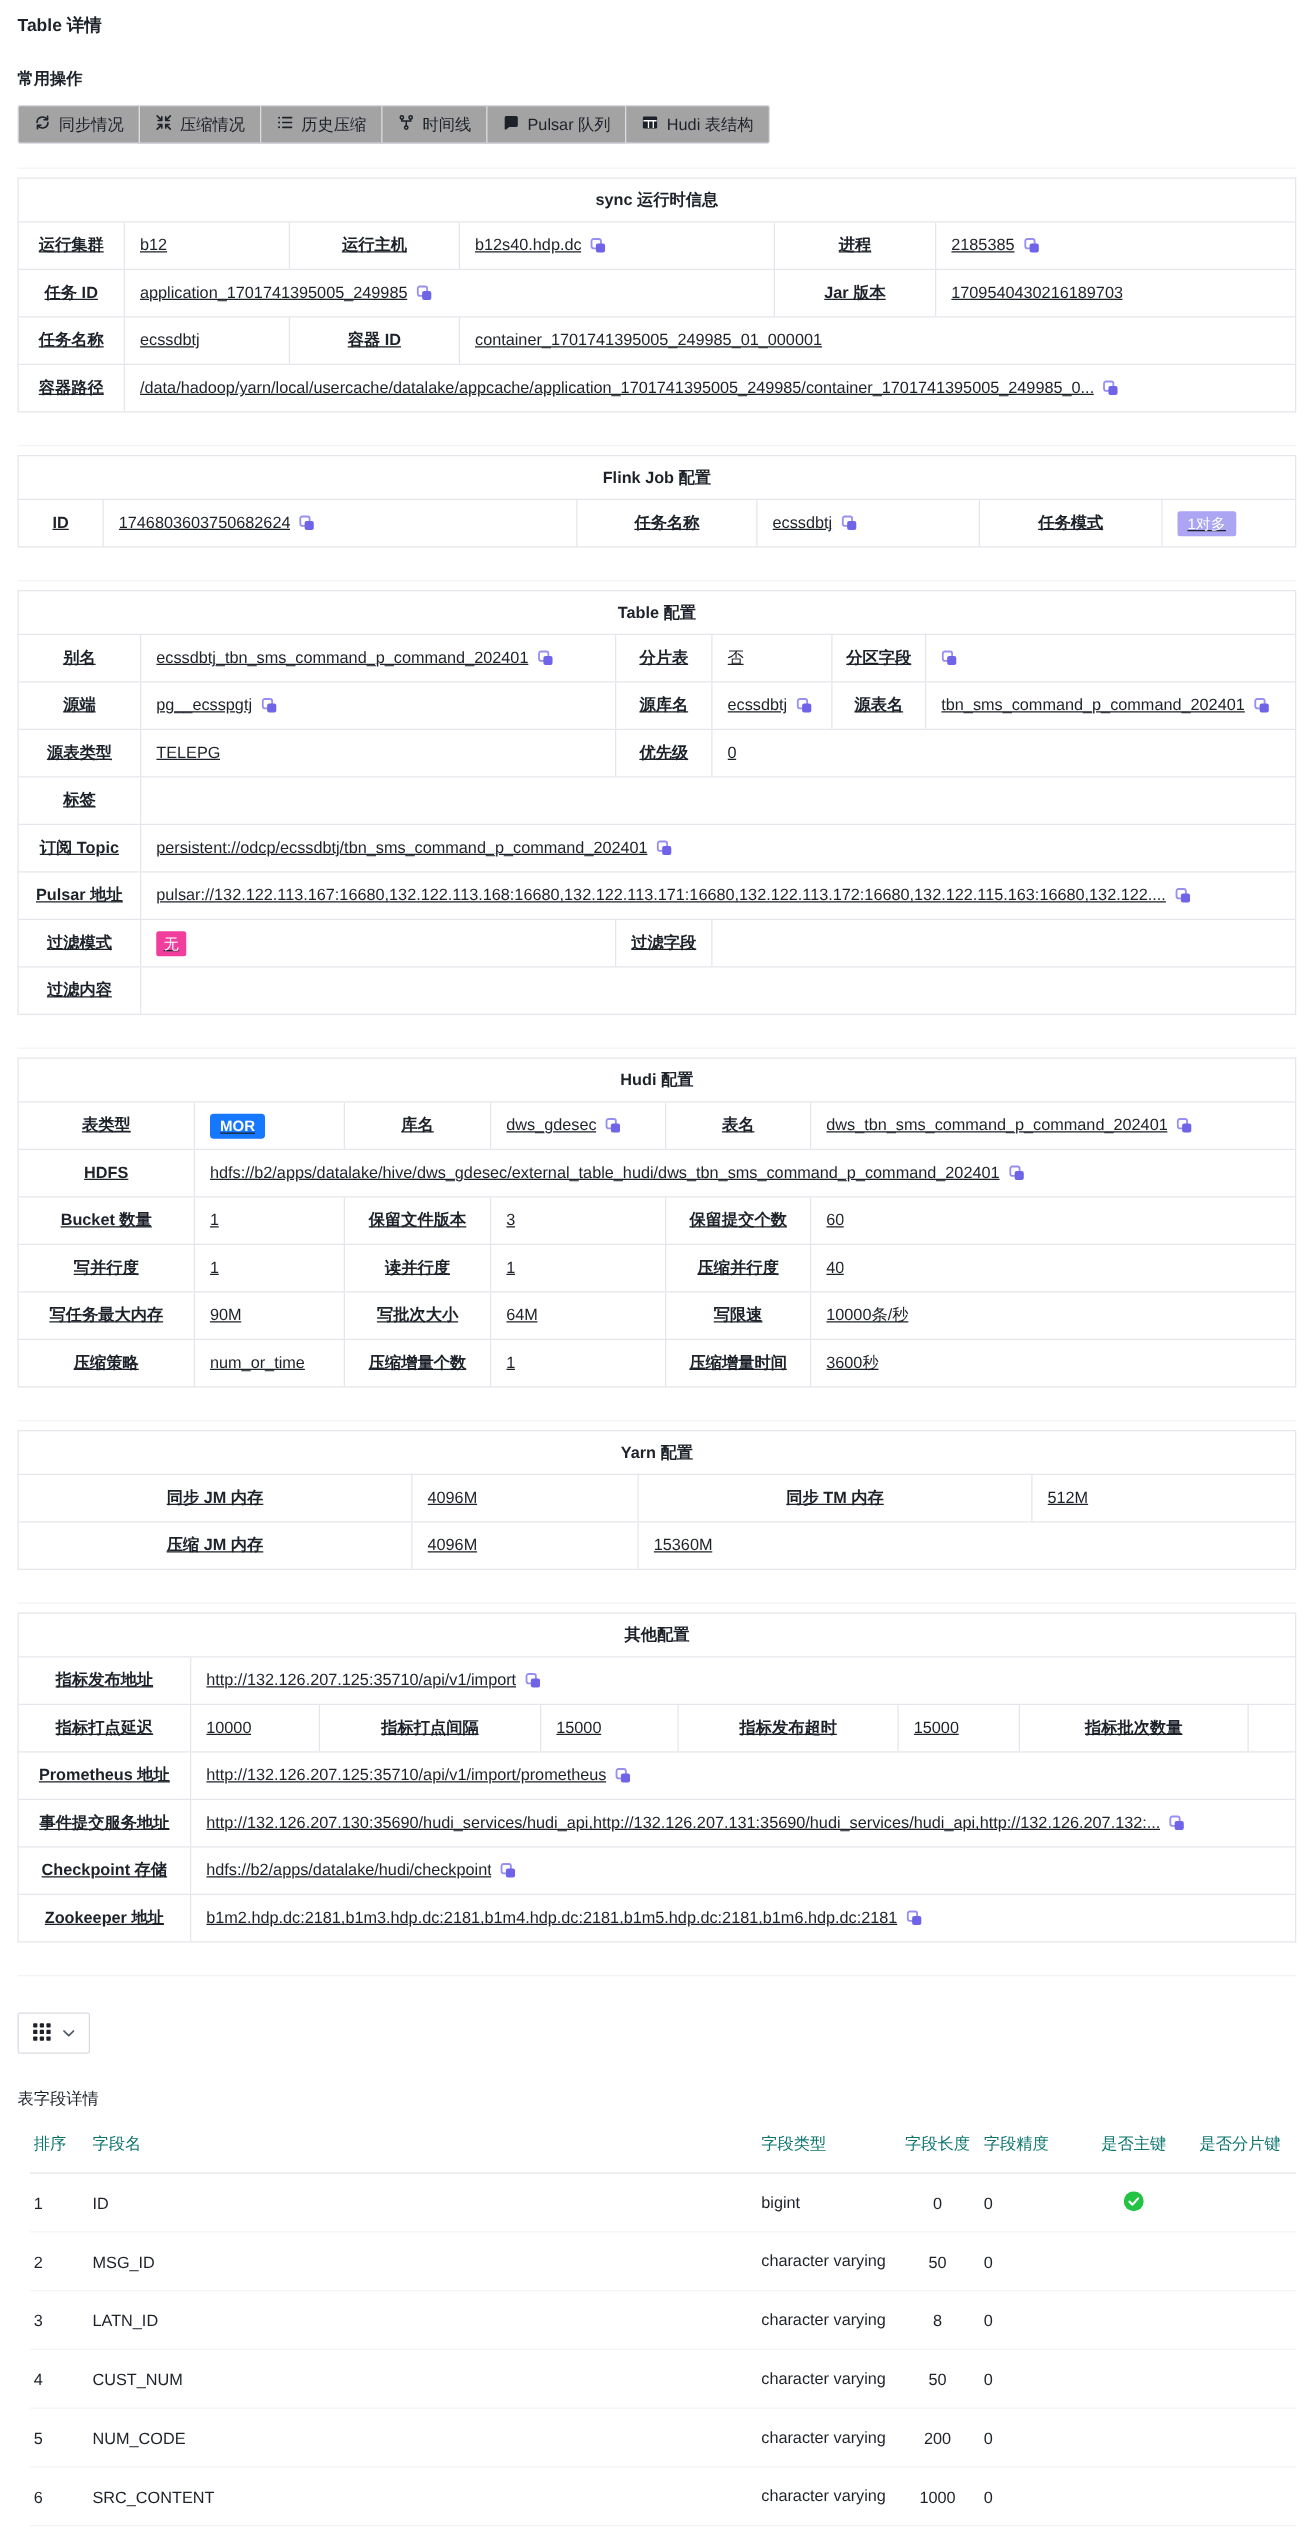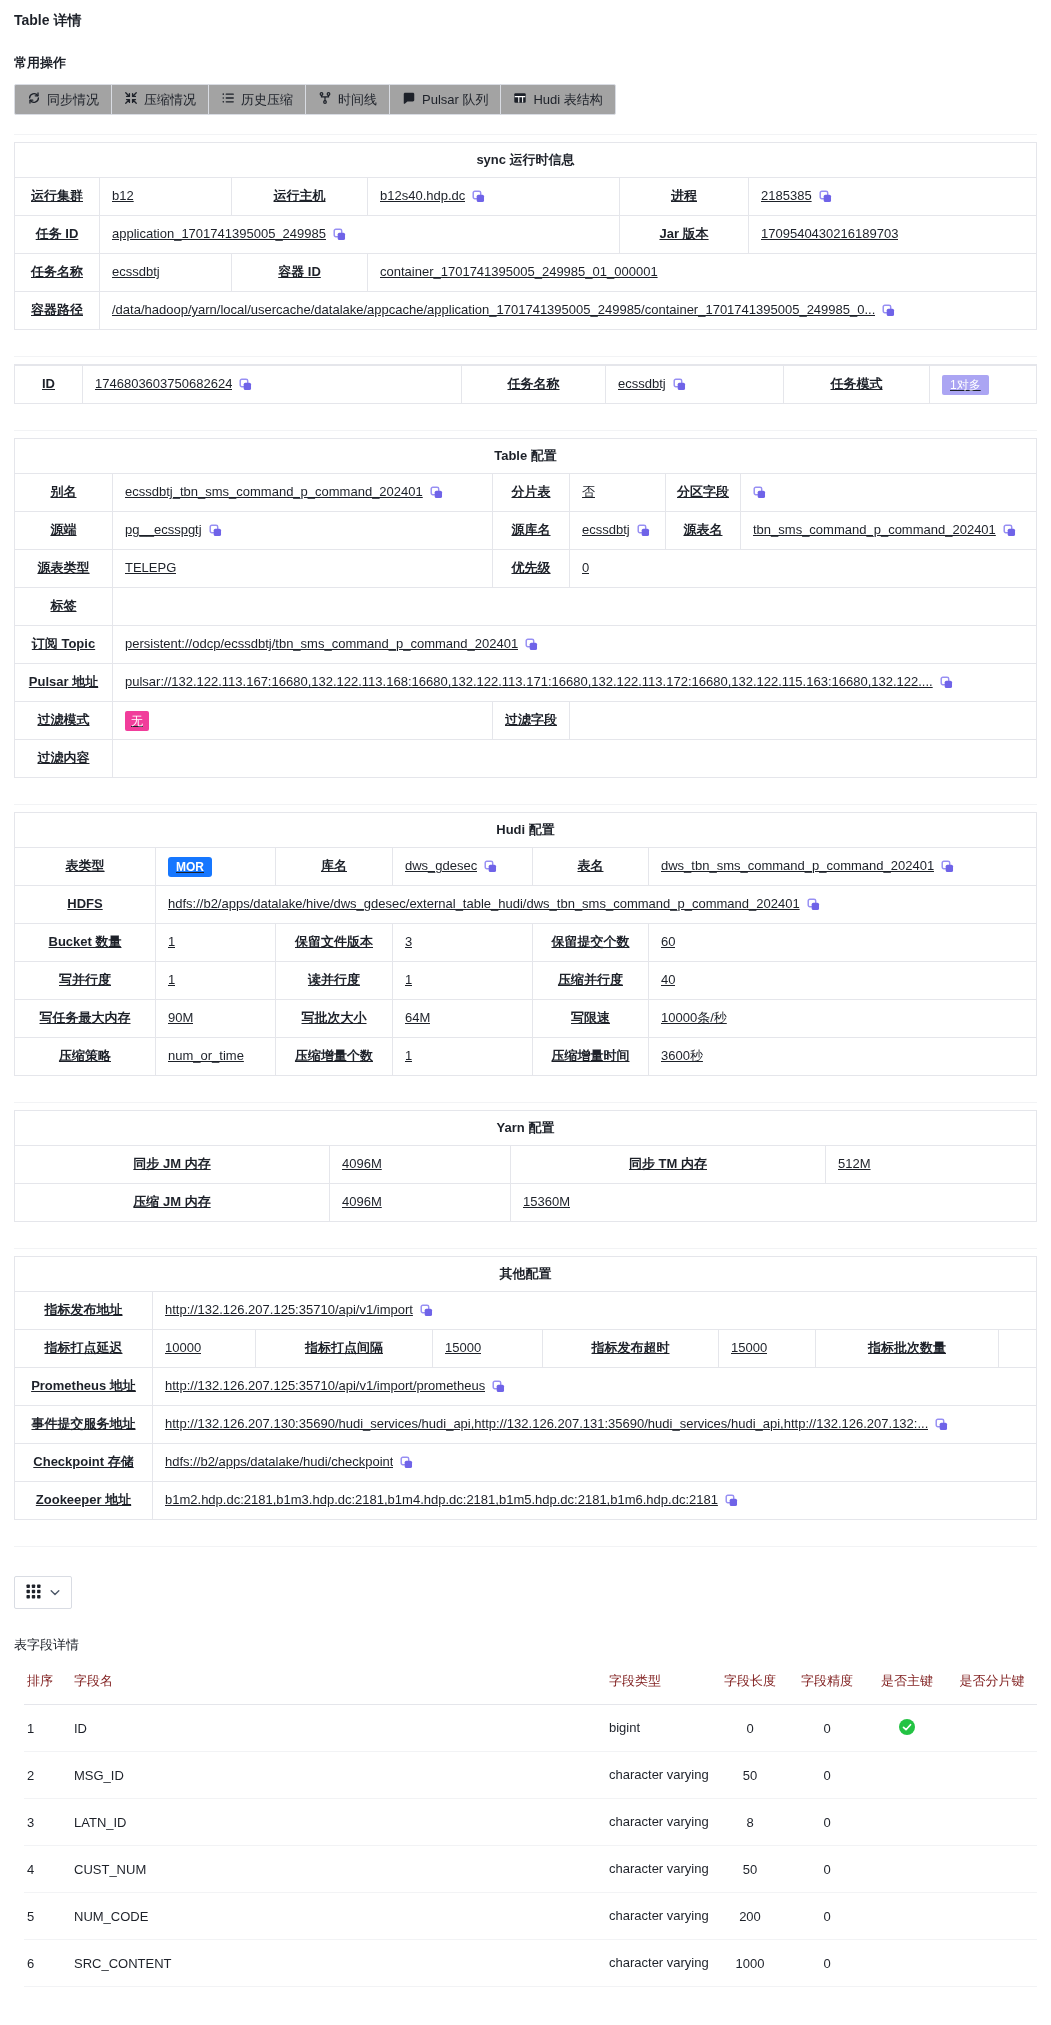--- a/index.html
+++ b/index.html
@@ -57,32 +57,32 @@
   .dd-btn {
     display:inline-flex; align-items:center; gap:9px;
     height:33px; padding:0 11px; background:#fff;
     border:1px solid #d9dce3; border-radius:2px; cursor:pointer; margin-top:22px;
   }
 
   .fields-title { margin-top:27px; font-size:13px; color:#1d2129; }
 
   .ft { margin-top:2px; padding-left:10px; }
   .ft-header {
-    display:flex; align-items:center; color:#7f1d1d; font-size:13px;
+    display:flex; align-items:center; color:#0f766e; font-size:13px;
     padding:15px 0 13px; border-bottom:1px solid #e5e6eb;
   }
   .ft-row {
     display:flex; align-items:center; border-bottom:1px solid #f2f3f5;
     min-height:47px; padding:9px 0; font-size:13px; color:#1d2129;
   }
   .ftc-order { width:50px; flex:none; padding-left:3px; }
   .ftc-name  { flex:1 1 auto; }
   .ftc-type  { width:104px; flex:none; line-height:1.55; white-space:normal; }
   .ftc-len   { width:74px;  flex:none; text-align:center; }
-  .ftc-prec  { width:80px;  flex:none; text-align:center; }
+  .ftc-prec  { width:80px;  flex:none; }
   .ftc-pk    { width:80px;  flex:none; text-align:center; display:flex; align-items:center; justify-content:center; }
   .ftc-shard { width:90px;  flex:none; text-align:center; }
   .ft-header .ftc-pk { display:block; }
 </style>
 </head>
 <body>
 
 <div class="page">
 
   <div class="page-title">Table 详情</div>
@@ -207,20 +207,21 @@
               </svg>
             </span>
           </div>
       </div>
     </div>
   </div>
 
   
   <div class="section">
     <div class="card">
+      <div class="card-title">Flink Job 配置</div>
       <div class="crow">
         <div class="cell lbl" style="width:67px">ID</div>
         <div class="cell" style="width:379px">
             <span class="v">1746803603750682624</span>
             <span class="copy">
               <svg width="13" height="13" viewBox="0 0 16 16">
                 <rect x="1.5" y="1.5" width="9.2" height="9.2" rx="2" fill="none" stroke="#978ff3" stroke-width="1.8"></rect>
                 <rect x="5.8" y="5.8" width="9" height="9" rx="2" fill="#6f63e8"></rect>
               </svg>
             </span>

